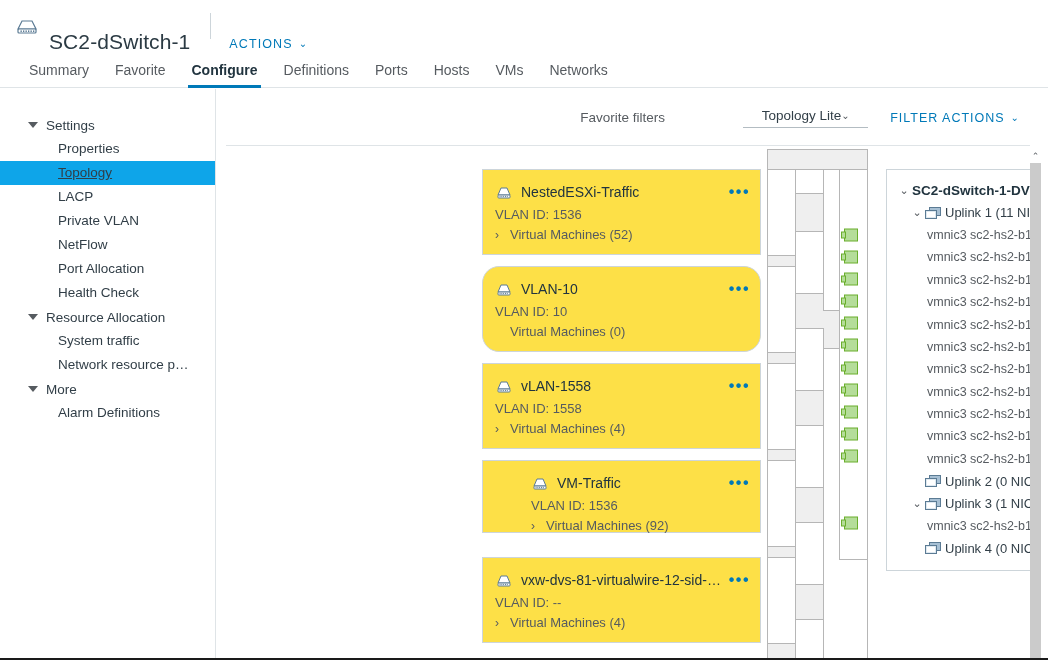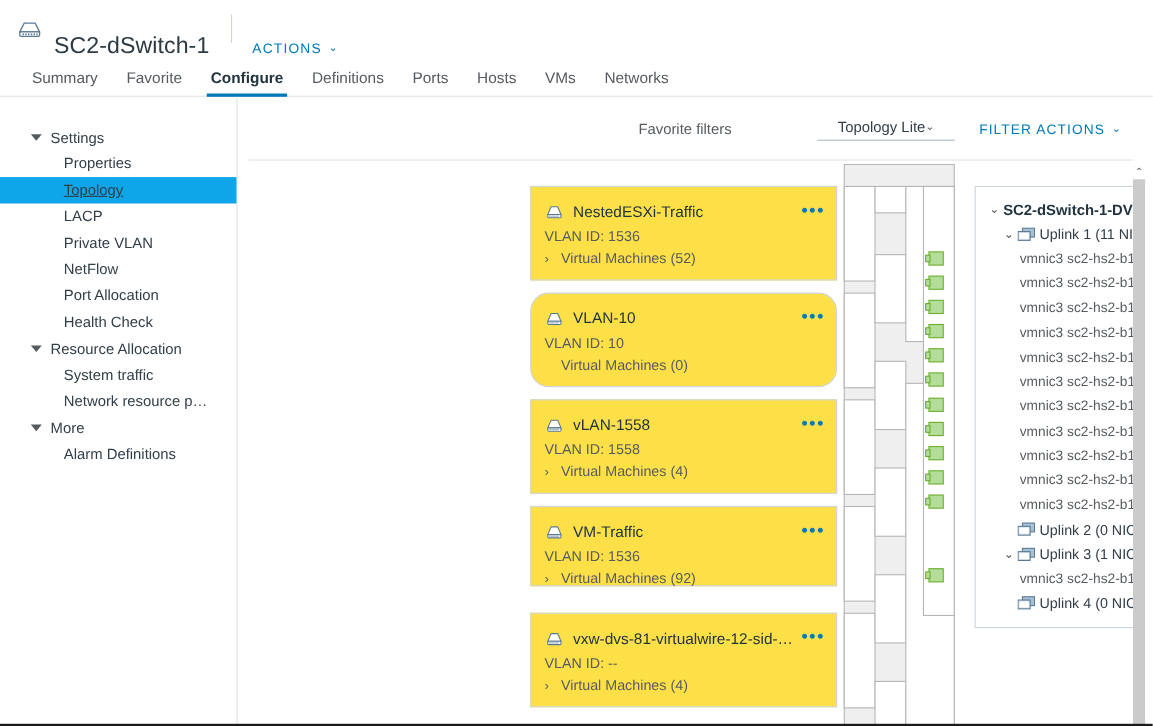--- a/index.html
+++ b/index.html
@@ -326,21 +326,21 @@
               </svg>
               <div class="pg-name">vLAN-1558</div>
               <div class="kebab">•••</div>
             </div>
             <div class="pg-vlan">VLAN ID: 1558</div>
             <div class="pg-vms">
               <span class="vm-chev">›</span>
               <span class="vm-lbl">Virtual Machines (4)</span>
             </div>
           </div>
-          <div class="pg-card" style="top: 311px; height: 73px;">
+          <div class="pg-card" style="top: 311px; height: 73px; padding-left: 36px;">
             <div class="pg-head">
               <svg class="pg-icon" viewBox="0 0 18 18">
                 <path d="M3 12 L6 5 H12 L15 12 Z" fill="#fff" stroke="#5b7b94" stroke-width="1"></path>
                 <rect x="3" y="12" width="12" height="3" rx="0.8" fill="#fff" stroke="#5b7b94" stroke-width="1"></rect>
                 <g fill="#5b7b94">
                   <rect x="4.6" y="12.9" width="0.9" height="1.2"></rect>
                   <rect x="6.4" y="12.9" width="0.9" height="1.2"></rect>
                   <rect x="8.2" y="12.9" width="0.9" height="1.2"></rect>
                   <rect x="10" y="12.9" width="0.9" height="1.2"></rect>
                   <rect x="11.8" y="12.9" width="0.9" height="1.2"></rect>

